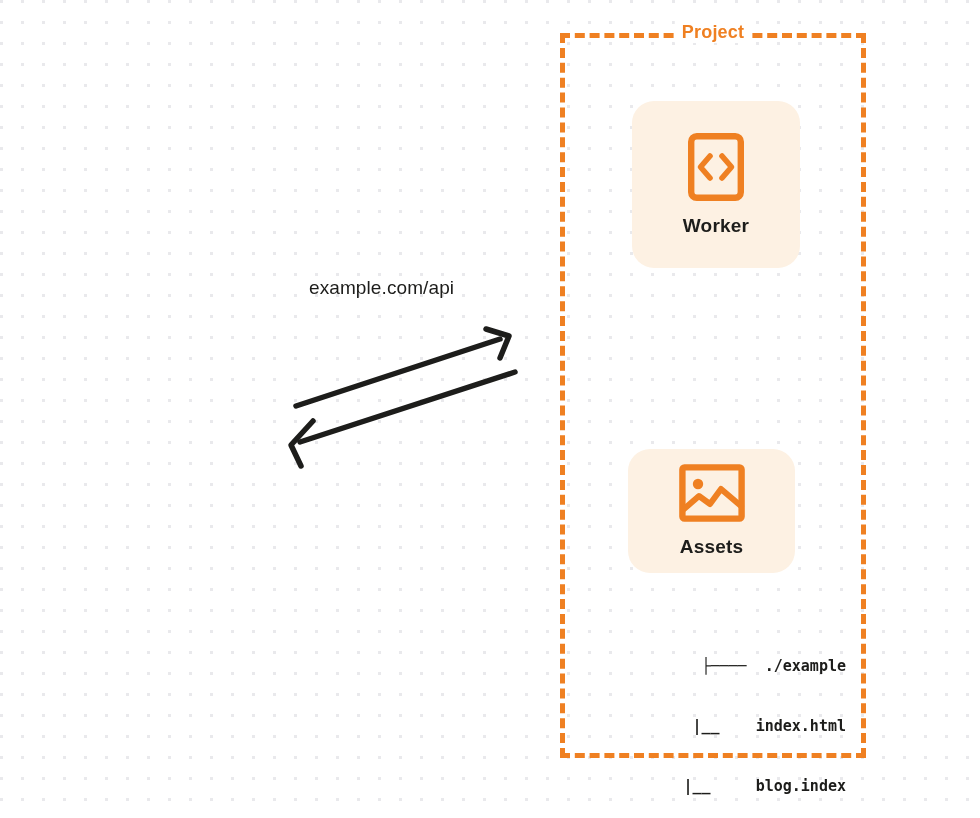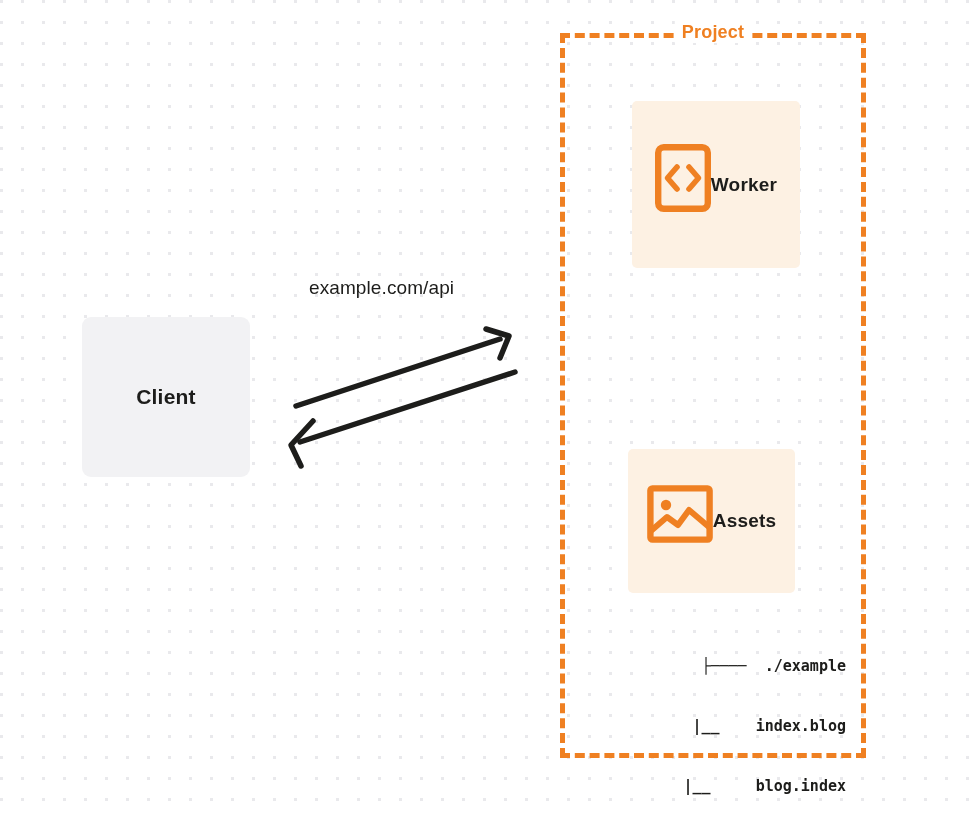--- a/index.html
+++ b/index.html
@@ -92,36 +92,37 @@
     color: #ef8022;
     letter-spacing: 0.2px;
     white-space: nowrap;
     line-height: 22px;
   }
 
   
   .card {
     position: absolute;
     background: #fdf1e3;
-    border-radius: 5px;
+    border-radius: 22px;
     display: flex;
+    flex-direction: column;
     align-items: center;
     justify-content: center;
   }
   .card-worker {
     left: 72px;
     top: 68px;
     width: 168px;
     height: 167px;
   }
   .card-assets {
     left: 68px;
     top: 416px;
     width: 167px;
-    height: 144px;
+    height: 124px;
   }
   .card-icon {
     display: block;
     margin-bottom: 14px;
   }
   .card-label {
     font-size: 19px;
     font-weight: bold;
     color: #1d1d1b;
     letter-spacing: 0.2px;
@@ -143,23 +144,20 @@
   }
   .file-tree-row {
     display: block;
   }
 </style>
 </head>
 <body>
 
 <div id="canvas">
 
-  <div class="client-node">
-    <span class="client-label">Client</span>
-  </div>
 
   <div class="edge-label">example.com/api</div>
 
   <svg class="connector-svg" viewBox="0 0 980 818" xmlns="http://www.w3.org/2000/svg">
 
     <g>
       <line x1="296" y1="406" x2="500" y2="339" stroke="#1d1d1b" stroke-width="5.5" stroke-linecap="round"></line>
       <polyline points="486,329 509,336 500,358" fill="none" stroke="#1d1d1b" stroke-width="5.5" stroke-linecap="round" stroke-linejoin="round"></polyline>
     </g>
 
@@ -186,19 +184,19 @@
       <svg class="card-icon" width="66" height="58" viewBox="0 0 66 58" xmlns="http://www.w3.org/2000/svg">
         <rect x="3.4" y="3.4" width="59.2" height="51.2" rx="2" ry="2" fill="none" stroke="#ef8022" stroke-width="6.4"></rect>
         <circle cx="19" cy="20" r="5.2" fill="#ef8022"></circle>
         <polyline points="5,45 20,32 31,40 42,25 62,42" fill="none" stroke="#ef8022" stroke-width="6" stroke-linecap="round" stroke-linejoin="round"></polyline>
       </svg>
       <span class="card-label">Assets</span>
     </div>
 
     <div class="file-tree">
       <span class="file-tree-row">├────  ./example</span>
-      <span class="file-tree-row">   |__    index.blog</span>
+      <span class="file-tree-row">   |__    index.html</span>
       <span class="file-tree-row">   |__     blog.index</span>
       
     </div>
 
   </div>
 </div>
 
 </body></html>

